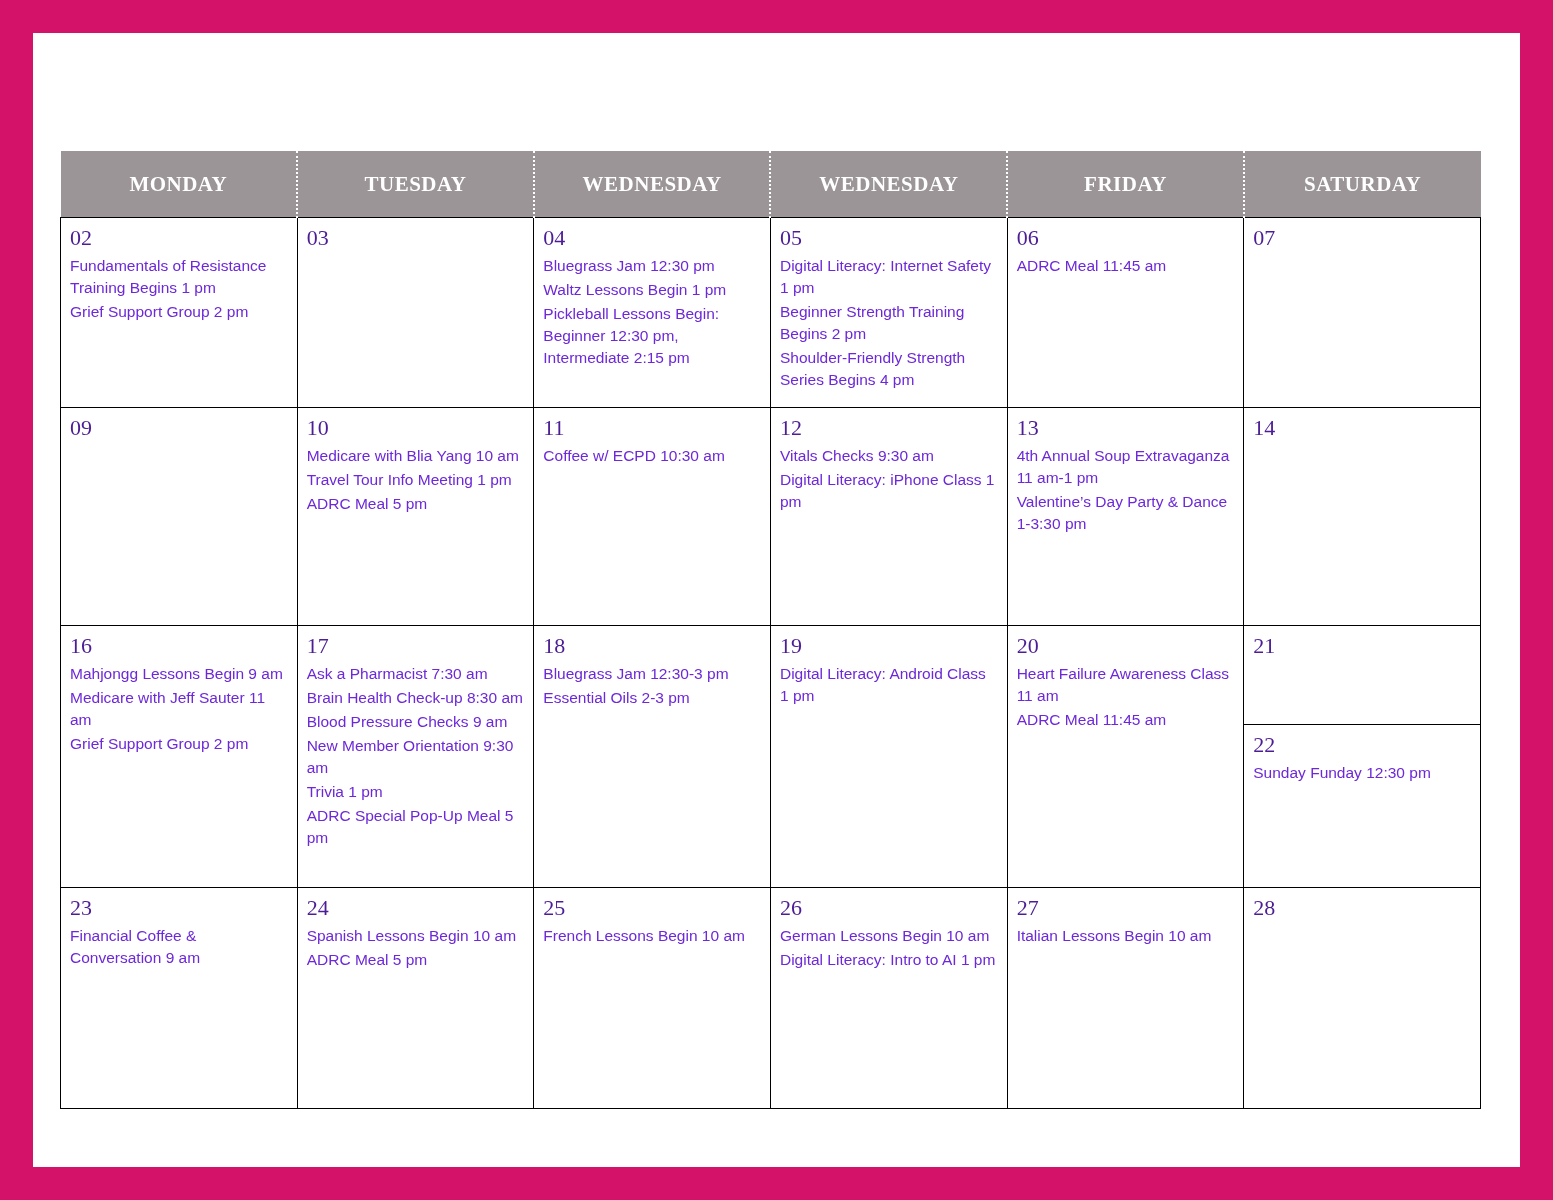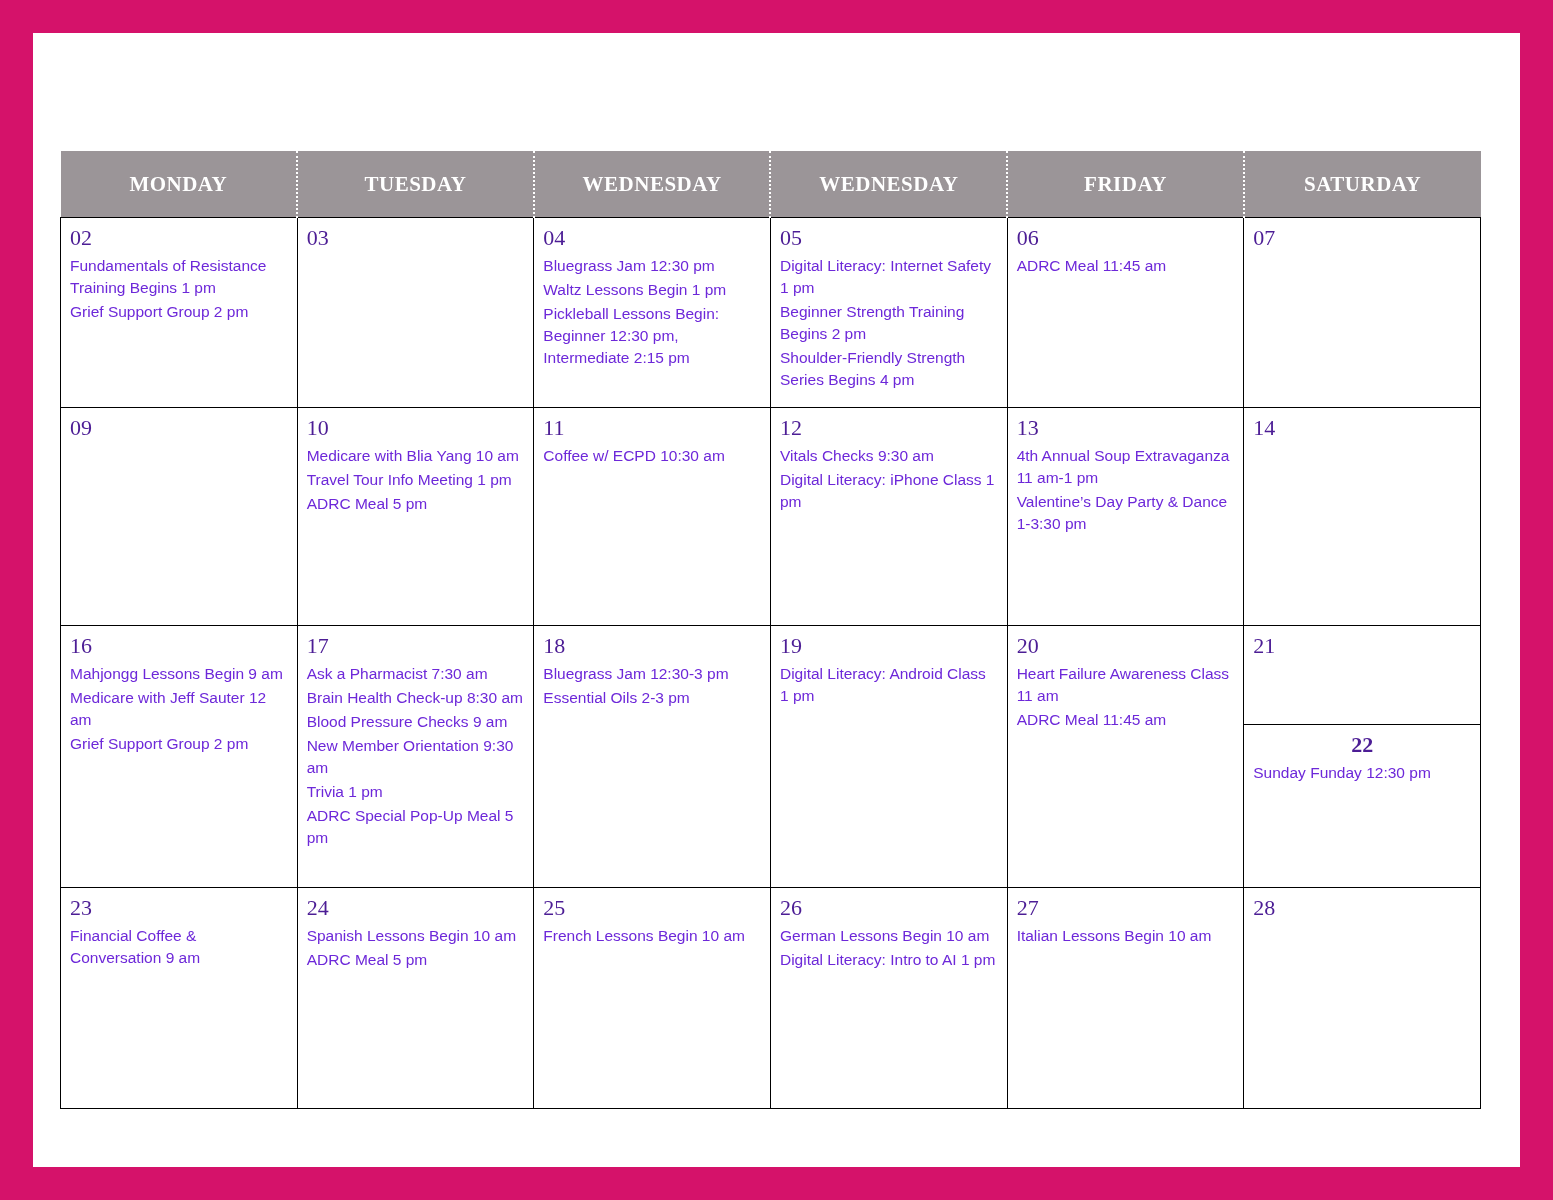--- a/index.html
+++ b/index.html
@@ -71,22 +71,21 @@
     box-sizing: border-box;
   }
   .daynum {
     font-family: "Liberation Serif", serif;
     font-size: 22px;
     color: #4c1d95;
     line-height: 1.1;
     margin-bottom: 5px;
   }
   .daynum.right {
-    text-align: center;
-    font-weight: bold;
+    text-align: left;
   }
   .events {
     font-family: "Liberation Sans", sans-serif;
     font-size: 15.5px;
     color: #6d28d9;
     line-height: 1.42;
   }
   .events .ev {
     margin: 0 0 2px 0;
   }
@@ -231,21 +230,21 @@
             </div>
           </td>
         </tr>
 
         <tr class="r3">
           <td>
             <div class="cell-inner">
               <div class="daynum">16</div>
               <div class="events">
                 <div class="ev">Mahjongg Lessons Begin 9 am</div>
-                <div class="ev">Medicare with Jeff Sauter 12 am</div>
+                <div class="ev">Medicare with Jeff Sauter 11 am</div>
                 <div class="ev">Grief Support Group 2 pm</div>
               </div>
             </div>
           </td>
           <td>
             <div class="cell-inner">
               <div class="daynum">17</div>
               <div class="events">
                 <div class="ev">Ask a Pharmacist 7:30 am</div>
                 <div class="ev">Brain Health Check-up 8:30 am</div>

